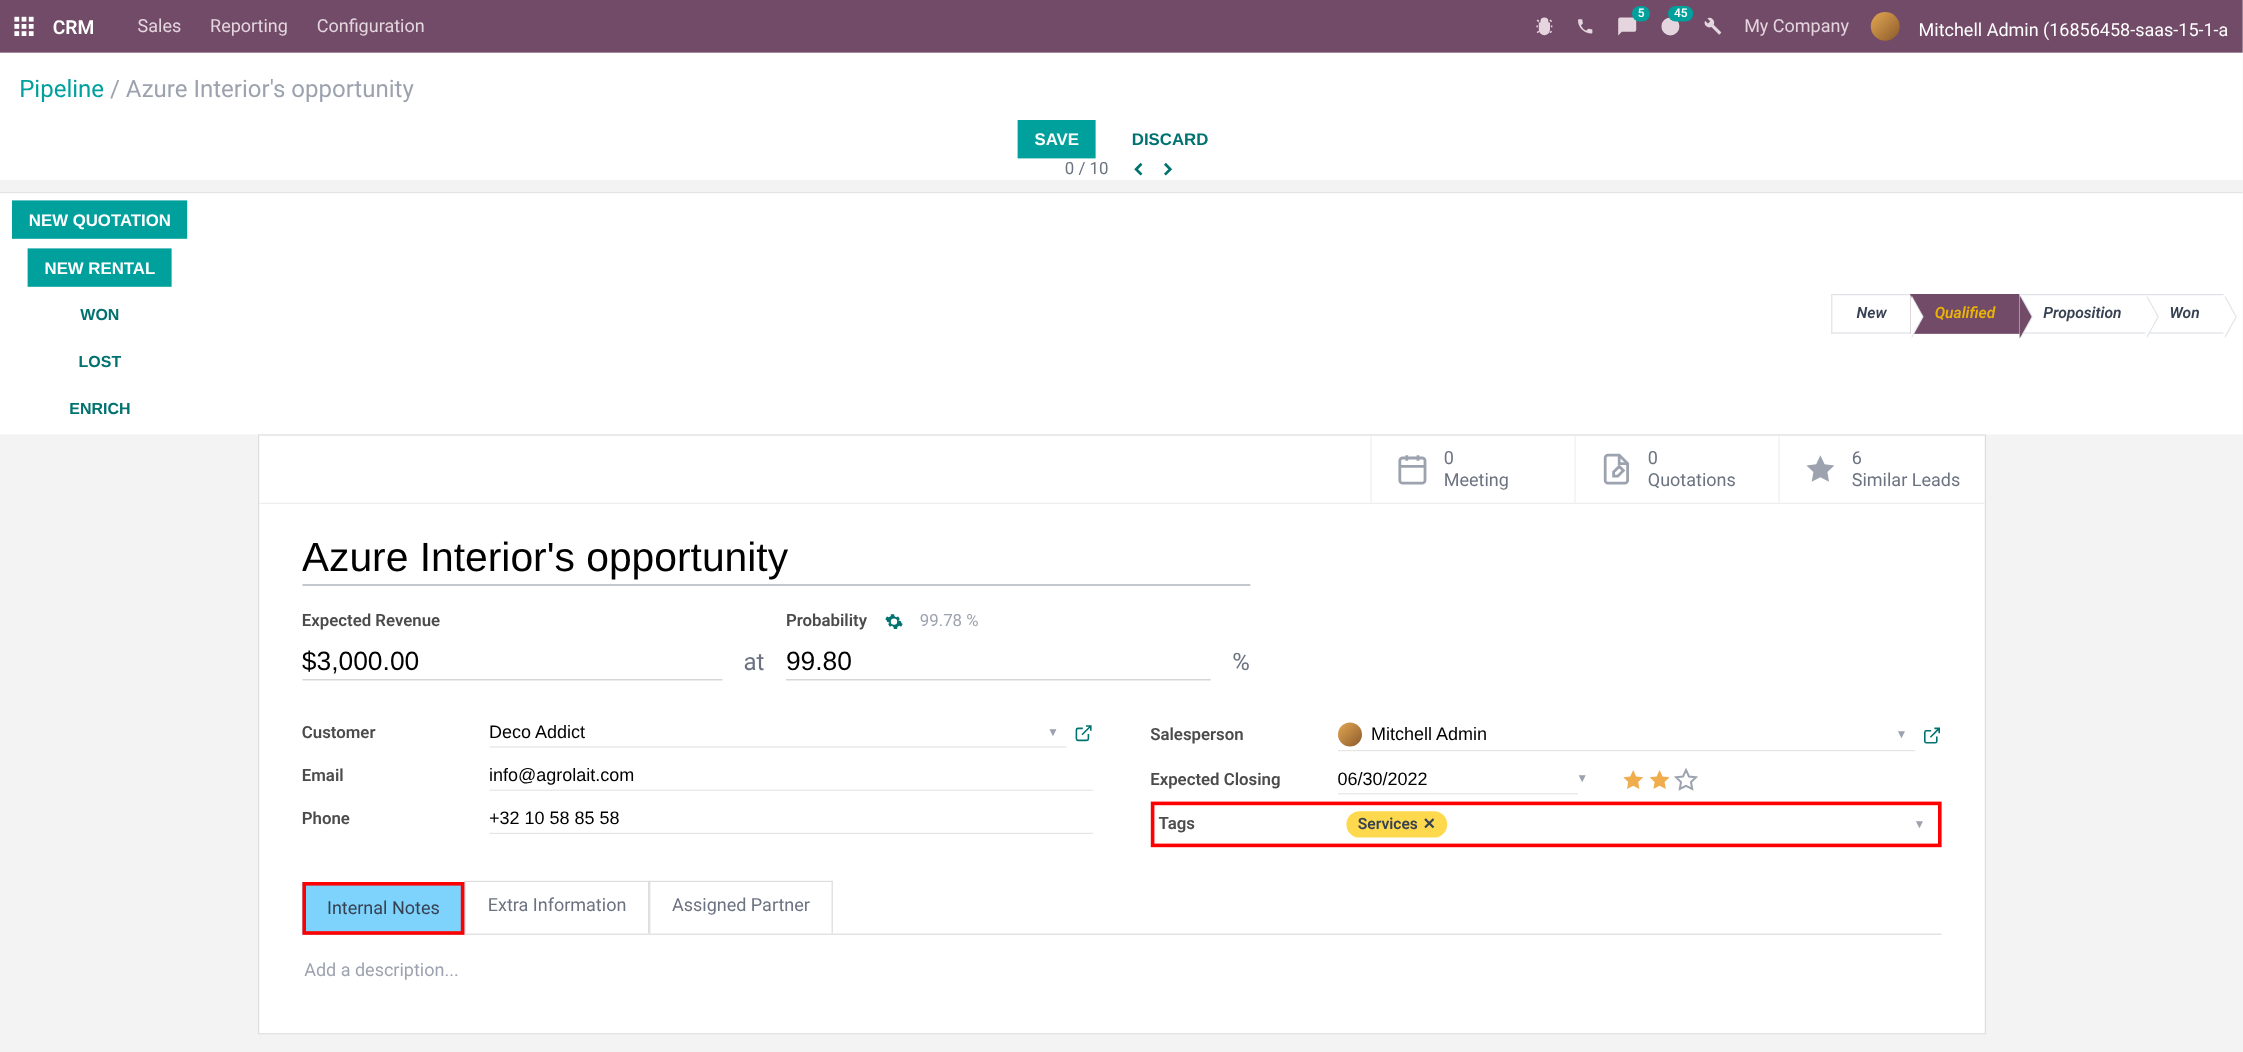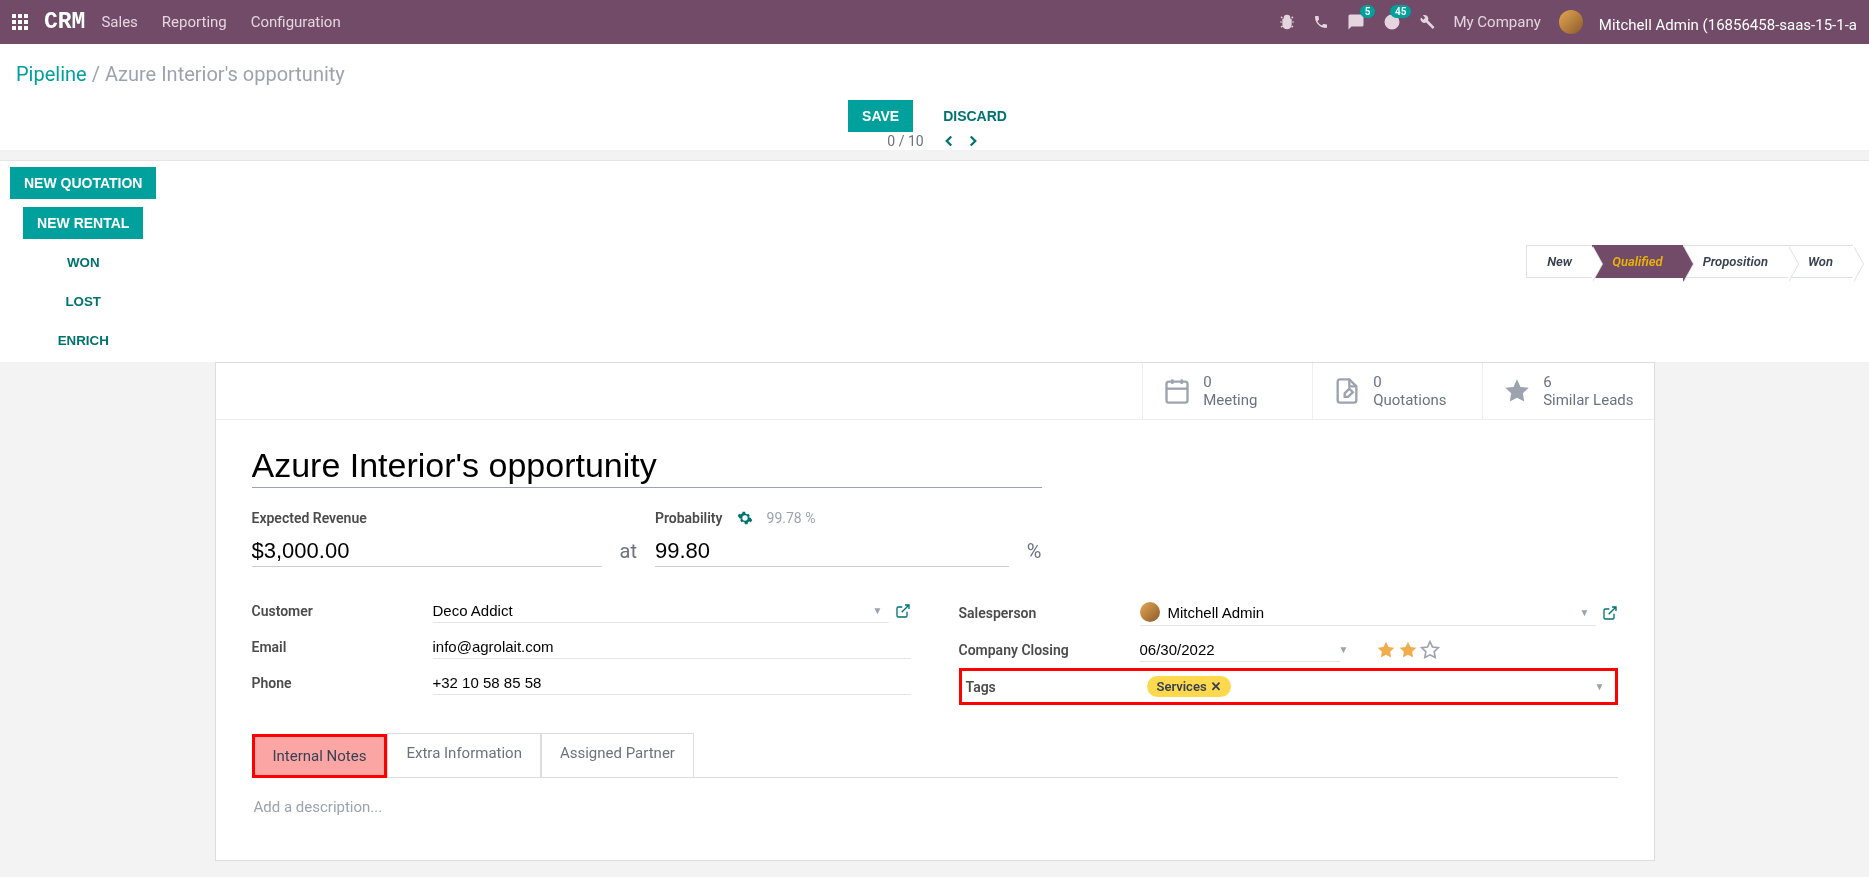--- a/index.html
+++ b/index.html
@@ -11,21 +11,21 @@
       display: flex;
       align-items: center;
       height: 44px;
       padding: 0 12px;
       justify-content: space-between;
     }
     .top-nav-left { display: flex; align-items: center; gap: 8px; }
     .top-nav-right { display: flex; align-items: center; gap: 18px; }
     .apps-icon { display: grid; grid-template-columns: repeat(3, 4px); grid-template-rows: repeat(3, 4px); gap: 2px; cursor: pointer; }
     .apps-icon span { background: #fff; width: 4px; height: 4px; }
-    .brand { font-weight: 600; font-size: 23px; margin-left: 8px; margin-right: 8px; font-family: Liberation Mono, monospace; }
+    .brand { font-weight: 600; font-size: 16px; margin-left: 8px; margin-right: 28px; }
     .nav-menu { display: flex; gap: 24px; }
     .nav-menu a { color: #e5d5df; cursor: pointer; font-size: 15px; }
     .nav-icon { color: #e5d5df; cursor: pointer; display: flex; align-items: center; position: relative; }
     .badge-sm { position: absolute; top: -8px; right: -10px; background: #00a09d; color: #fff; font-size: 10px; padding: 1px 5px; border-radius: 8px; font-weight: 600; }
     .avatar { width: 24px; height: 24px; border-radius: 50%; background: linear-gradient(135deg,#e4a853,#8b5a2b); display: inline-block; }
     .user-name { font-size: 15px; white-space: nowrap; overflow: hidden; }
     
     .control-panel { background: #fff; padding: 10px 16px 0 16px; }
     .breadcrumb { font-size: 20px; color: #9ca3af; margin: 8px 0 14px 0; }
     .breadcrumb a { color: #00a09d; cursor: pointer; }
@@ -67,39 +67,39 @@
     .rev-label { font-weight: 600; font-size: 14px; color: #4b4b4b; margin-bottom: 10px; }
     .gear-icon { color: #00726f; margin-bottom: 10px; margin-left: 6px; }
     .prob-auto { color: #9ca3af; margin-bottom: 10px; margin-left: 6px; }
     .rev-input { font-size: 22px; border: none; border-bottom: 1px solid #ccc; padding: 2px 0; outline: none; }
     .rev-at { font-size: 20px; color: #6b7280; padding-bottom: 4px; }
     .rev-pct { font-size: 20px; color: #6b7280; padding-bottom: 4px; }
     
     .two-col { display: flex; gap: 48px; margin-top: 26px; }
     .col { flex: 1; }
     .form-row { display: flex; align-items: center; padding: 6px 0; }
-    .form-label { width: 181px; font-weight: 600; color: #4b4b4b; }
+    .form-label { width: 156px; font-weight: 600; color: #4b4b4b; }
     .form-val { flex: 1; display: flex; align-items: center; border-bottom: 1px solid #e5e5e5; padding: 3px 0; position: relative; }
     .form-val input { border: none; outline: none; flex: 1; font-size: 15px; }
     .dropdown-caret { color: #9ca3af; font-size: 10px; cursor: pointer; margin-right: 6px; }
     .ext-link { color: #00726f; cursor: pointer; margin-left: 6px; }
     .avatar-sm { width: 20px; height: 20px; border-radius: 50%; background: linear-gradient(135deg,#e4a853,#8b5a2b); display: inline-block; margin-right: 8px; }
     .stars { display: flex; gap: 2px; margin-left: 36px; }
     .star { width: 20px; height: 20px; cursor: pointer; }
     .star.filled { color: #f0ad4e; }
     .star.empty { color: #9ca3af; }
     .tag-pill { background: #ffd94d; padding: 3px 10px; border-radius: 12px; font-size: 13px; font-weight: 600; display: inline-flex; align-items: center; gap: 4px; }
     .tag-close { cursor: pointer; font-weight: bold; }
     
     .highlight-red { border: 3px solid #ff0000; }
     .tags-row { padding: 2px 4px; }
     
     .tabs-row { display: flex; margin-top: 28px; border-bottom: 1px solid #ddd; }
     .tab { padding: 10px 18px; border: 1px solid transparent; border-bottom: none; cursor: pointer; color: #6b7280; font-size: 15px; }
-    .tab.active { border-color: #ddd; background: #fca5a5; position: relative; top: 1px; color: #374151; }
+    .tab.active { border-color: #ddd; background: #7dd3fc; position: relative; top: 1px; color: #374151; }
     .tab.active.highlight-red { border: 3px solid #ff0000; border-bottom: 3px solid #ff0000; }
     
     .description { padding: 20px 2px; }
     .desc-placeholder { color: #9ca3af; font-size: 15px; }
   </style>
 </head>
 <body>
 
 <div class="top-nav">
   <div class="top-nav-left">
@@ -287,21 +287,21 @@
             <div class="form-val">
               <span class="avatar-sm"></span>
               <input value="Mitchell Admin" style="">
               <span class="dropdown-caret">▼</span>
             </div>
             <svg class="ext-link" width="16" height="16" viewBox="0 0 24 24" fill="none" stroke="currentColor" stroke-width="2">
                 <path d="M18 13v6a2 2 0 01-2 2H5a2 2 0 01-2-2V8a2 2 0 012-2h6M15 3h6v6M10 14L21 3"></path>
               </svg>
           </div>
           <div class="form-row">
-            <div class="form-label">Company Closing</div>
+            <div class="form-label">Expected Closing</div>
             <div class="form-val" style="max-width:200px;">
               <input value="06/30/2022" style="">
               <span class="dropdown-caret">▼</span>
             </div>
             <div class="stars">
               <svg class="star filled" viewBox="0 0 24 24" fill="currentColor">
                   <polygon points="12 2 15 8.5 22 9.3 17 14 18.2 21 12 17.8 5.8 21 7 14 2 9.3 9 8.5"></polygon>
                 </svg>
               <svg class="star filled" viewBox="0 0 24 24" fill="currentColor">
                   <polygon points="12 2 15 8.5 22 9.3 17 14 18.2 21 12 17.8 5.8 21 7 14 2 9.3 9 8.5"></polygon>

